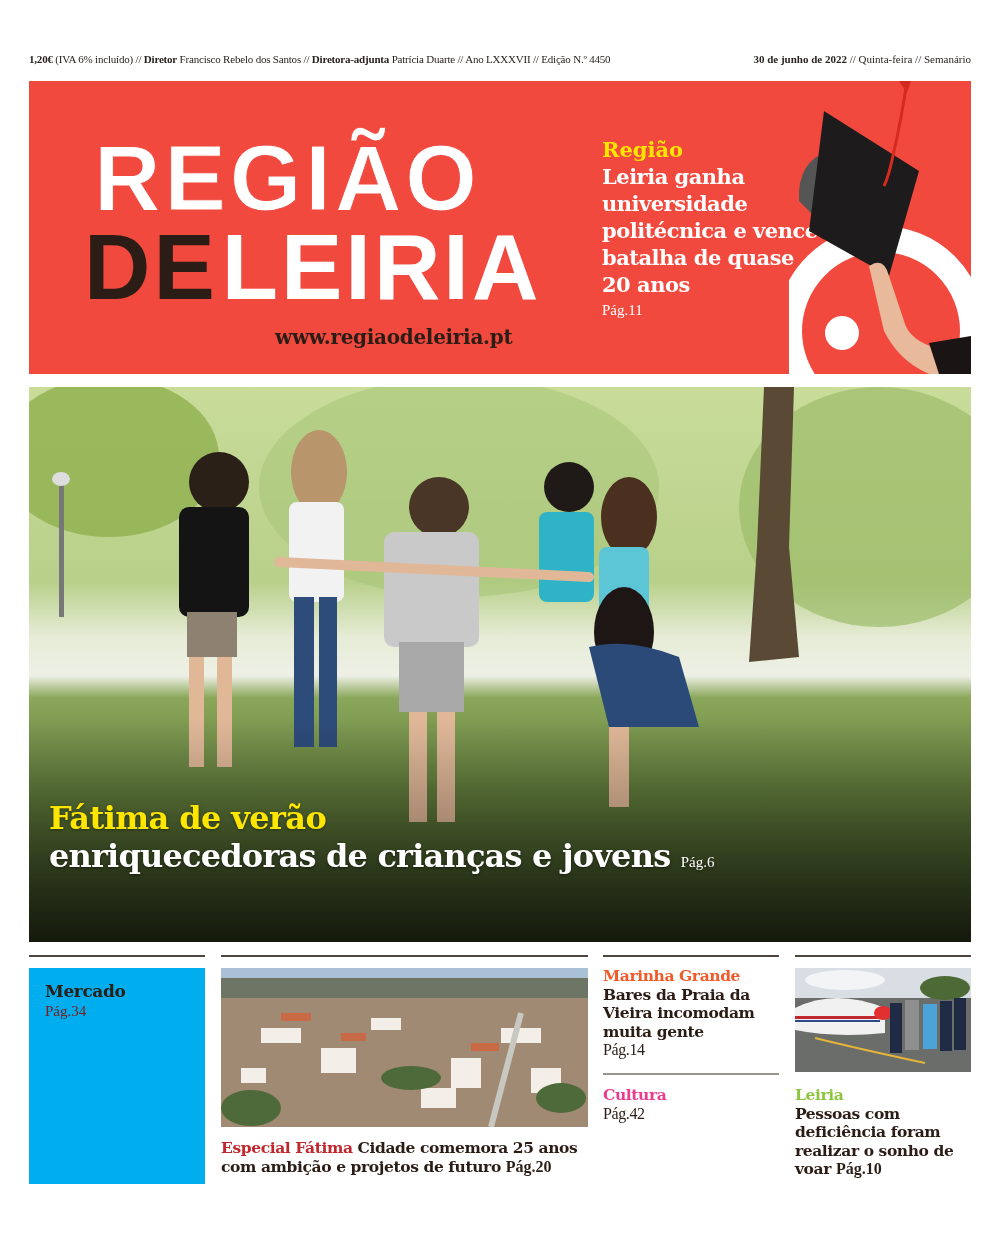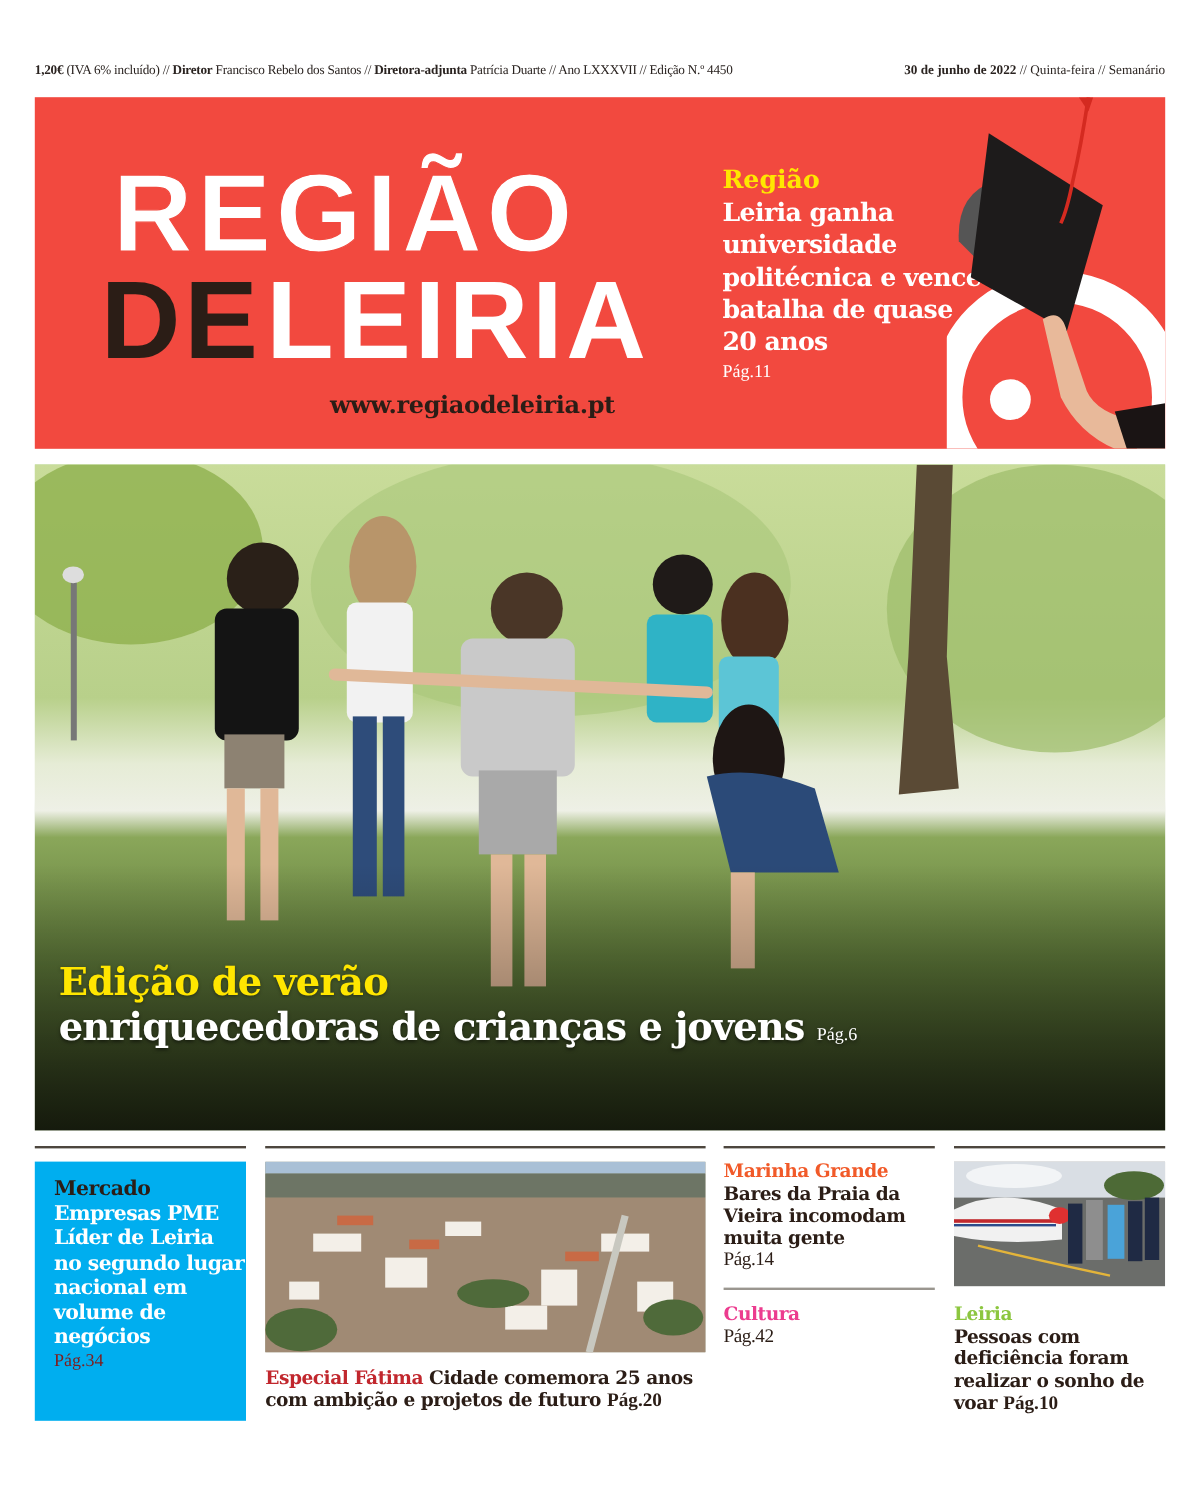--- a/index.html
+++ b/index.html
@@ -154,34 +154,33 @@
     <rect x="510" y="125" width="55" height="90" rx="8" fill="#2fb3c6"></rect>
     <ellipse cx="600" cy="130" rx="28" ry="40" fill="#4b3020"></ellipse>
     <rect x="570" y="160" width="50" height="80" rx="8" fill="#5cc5d6"></rect>
     <ellipse cx="595" cy="245" rx="30" ry="45" fill="#1e1614"></ellipse>
     <path d="M560 260 Q600 250 650 270 L670 340 L580 340 Z" fill="#2b4a78"></path>
     <rect x="580" y="340" width="20" height="80" fill="#e0b898"></rect>
     <path d="M250 175 L560 190" stroke="#e0b898" stroke-width="10" stroke-linecap="round"></path>
     <rect width="942" height="555" fill="url(#shade)"></rect>
   </svg>
   <div class="hero-text">
-    <div class="hero-kicker">Edição de verão</div>
+    <div class="hero-kicker">Fátima de verão</div>
     <div class="hero-headline"><span>enriquecedoras de crianças e jovens</span> <span class="hero-page">Pág.6</span></div>
   </div>
 </div>
 
 <div class="rule" style="left:29px; top:955px; width:176px;"></div>
 <div class="rule" style="left:221px; top:955px; width:367px;"></div>
 <div class="rule" style="left:603px; top:955px; width:176px;"></div>
 <div class="rule" style="left:795px; top:955px; width:176px;"></div>
 <div class="rule" style="left:603px; top:1073px; width:176px; background:#9a968f;"></div>
 
 <div class="box-mercado">
   <div class="box-kicker">Mercado</div>
-  <div class="box-headline">Empresas PME Líder de Leiria no segundo lugar nacional em volume de negócios</div>
   <div class="box-page">Pág.34</div>
 </div>
 
 <svg class="fatima-photo" viewBox="0 0 367 159" preserveAspectRatio="none">
   <rect width="367" height="159" fill="#8a8a72"></rect>
   <rect width="367" height="10" fill="#a9c0d6"></rect>
   <rect y="10" width="367" height="20" fill="#6d7565"></rect>
   <rect y="30" width="367" height="129" fill="#a08a74"></rect>
   <g fill="#f3efe8">
     <rect x="40" y="60" width="40" height="15"></rect>

